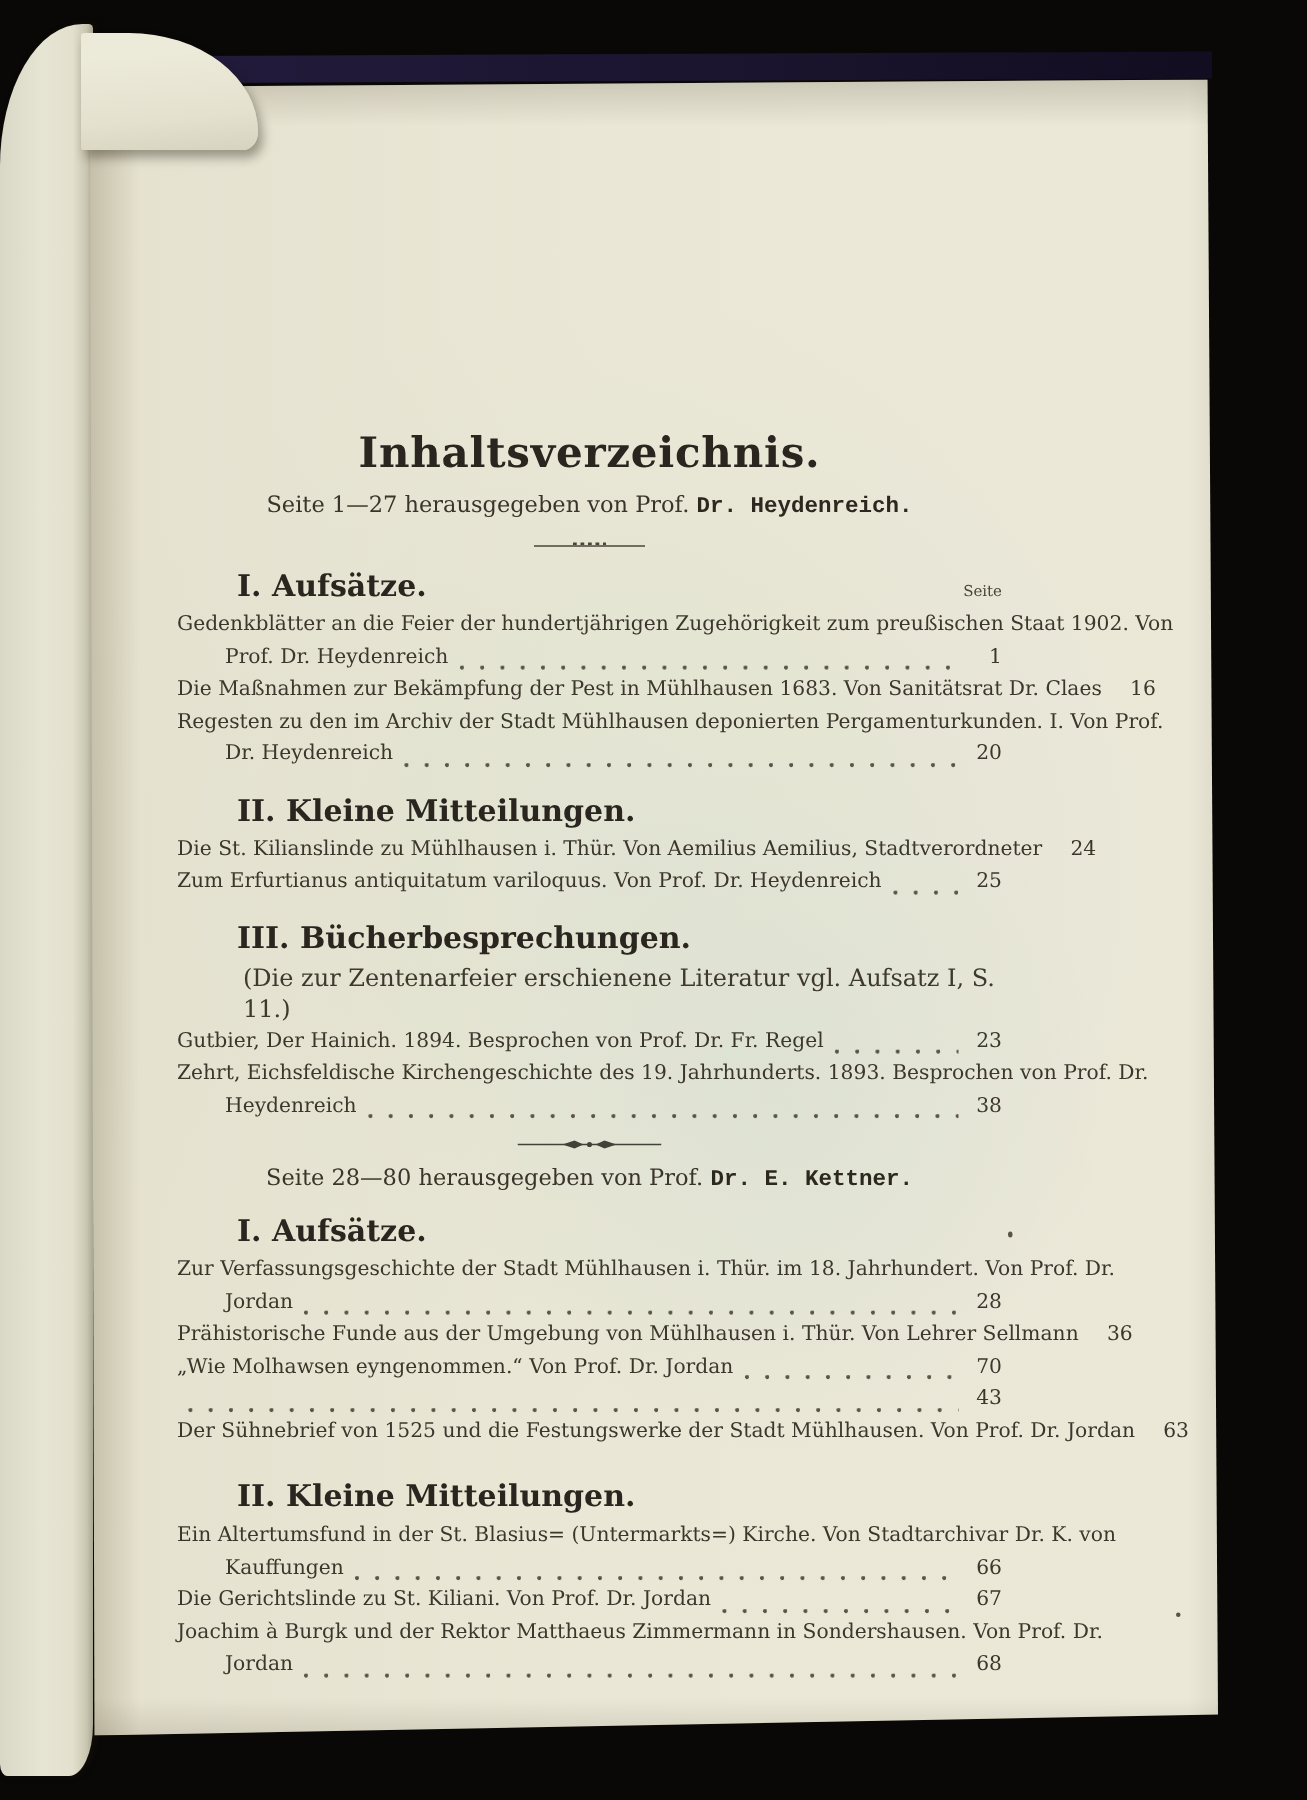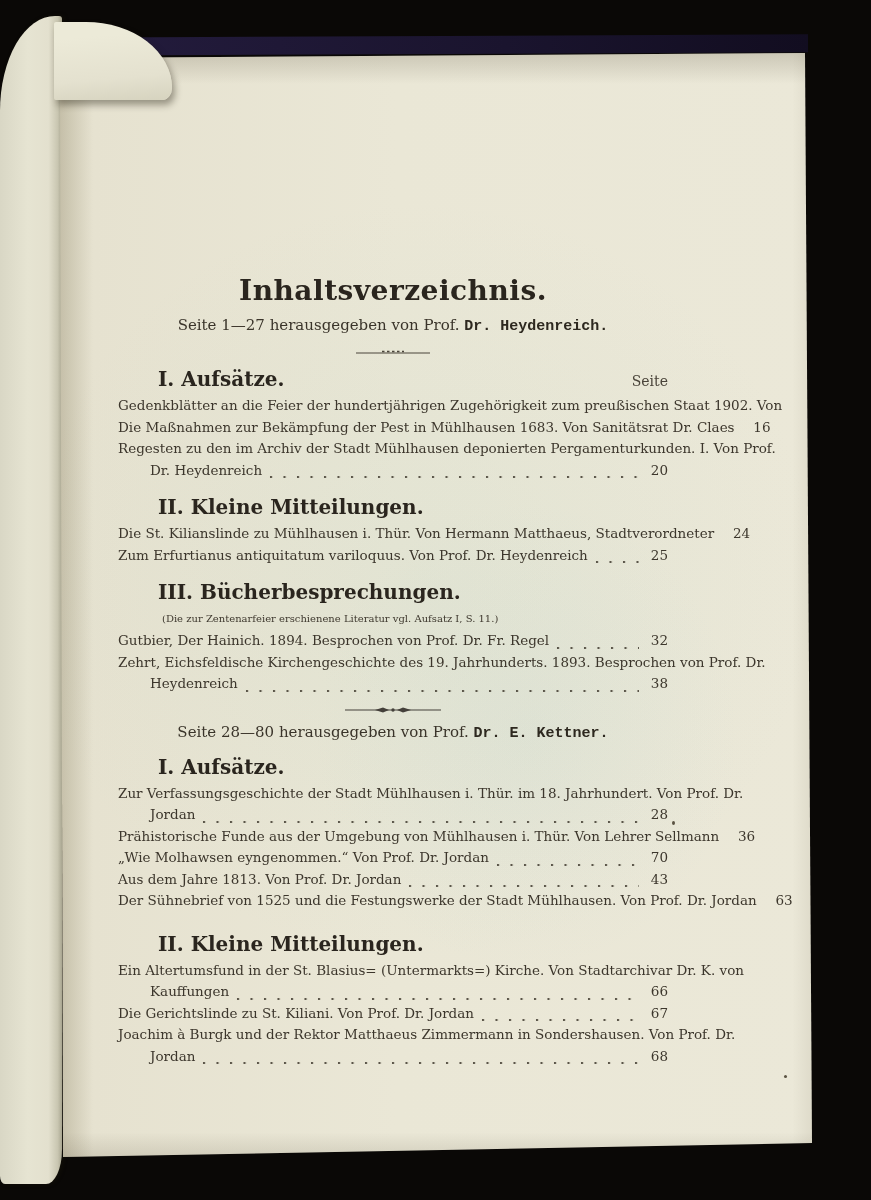--- a/index.html
+++ b/index.html
@@ -41,38 +41,38 @@
     background:
       linear-gradient(180deg,rgba(55,45,25,.22),rgba(0,0,0,0) 3.5%),
       linear-gradient(90deg,rgba(95,85,55,.22),rgba(0,0,0,0) 5%),
       linear-gradient(0deg,rgba(55,45,25,.14),rgba(0,0,0,0) 2.5%),
       linear-gradient(270deg,rgba(90,80,55,.10),rgba(0,0,0,0) 3%);
   }
   .speck{position:absolute;border-radius:50%;background:#5a5342;z-index:5;}
   .speck.s1{left:617px;top:776px;width:3px;height:4px;}
   .speck.s2{left:729px;top:1030px;width:3px;height:3px;}
   
-  .content{position:absolute;left:63px;top:0;width:550px;}
+  .content{position:absolute;left:63px;top:11px;width:550px;}
   .title{
     margin:228px 0 0;text-align:center;
     font-size:28px;line-height:36px;font-weight:bold;color:#2a251e;
     letter-spacing:.5px;
   }
   .ed-line{margin:5px 0 0;text-align:center;font-size:15px;line-height:22px;color:#3a342a;}
   .ed-line .ed-name{font-weight:bold;color:#2d281f;font-family:Liberation Mono, monospace;}
   .orn{display:block;margin:10px auto 0;}
   .orn2{margin-top:9px;}
   
   .head-row{display:flex;justify-content:space-between;align-items:flex-end;margin:13px 0 3px;}
   #part1-sections .toc-section:first-child .head-row{margin-top:9px;}
   #part2-sections .toc-section:first-child .head-row{margin-top:9px;}
   #part2-sections .toc-section + .toc-section .head-row{margin-top:19px;}
   .sec-head{margin:0 0 0 40px;font-size:20px;line-height:26px;font-weight:bold;color:#2a251e;}
-  .seite-label{font-size:14px;color:#4a443a;padding-bottom:3px;}
-  .sec-note{margin:1px 0 1px 44px;font-size:10px;line-height:21px;color:#3e382e;}
+  .seite-label{font-size:10px;color:#4a443a;padding-bottom:3px;}
+  .sec-note{margin:1px 0 1px 44px;font-size:16px;line-height:21px;color:#3e382e;}
   .entries{margin-top:1px;}
   .line{display:flex;align-items:baseline;font-size:13.5px;line-height:21.5px;color:#3c362c;}
   .line.cont{padding-left:32px;}
   .txt{white-space:nowrap;}
   .leader{
     flex:1 1 auto;height:13px;margin:0 5px 0 7px;align-self:flex-end;
     background-image:radial-gradient(circle at 2px 9px,rgba(66,60,48,.85) 1.15px,rgba(0,0,0,0) 1.55px);
     background-size:13.5px 13px;background-repeat:repeat-x;
   }
   .pg{min-width:24px;text-align:right;font-size:13.5px;}
@@ -101,20 +101,25 @@
       <div id="part1-sections">
           <section class="toc-section">
             <div class="head-row">
               <h2 class="sec-head">I. Aufsätze.</h2>
               <span class="seite-label">Seite</span>
             </div>
             <div class="entries">
               <div class="line">
                 <span class="txt">Gedenkblätter an die Feier der hundertjährigen Zugehörigkeit zum preußischen Staat 1902.  Von</span>
               </div>
+              <div class="line cont">
+                <span class="txt">Prof. Dr. Heydenreich</span>
+                <span class="leader"></span>
+                <span class="pg">1</span>
+              </div>
               <div class="line">
                 <span class="txt">Die Maßnahmen zur Bekämpfung der Pest in Mühlhausen 1683.  Von Sanitätsrat Dr. Claes</span>
                 <span class="leader"></span>
                 <span class="pg">16</span>
               </div>
               <div class="line">
                 <span class="txt">Regesten zu den im Archiv der Stadt Mühlhausen deponierten Pergamenturkunden.  I.  Von Prof.</span>
               </div>
               <div class="line cont">
                 <span class="txt">Dr. Heydenreich</span>
@@ -122,41 +127,41 @@
                 <span class="pg">20</span>
               </div>
             </div>
           </section>
           <section class="toc-section">
             <div class="head-row">
               <h2 class="sec-head">II. Kleine Mitteilungen.</h2>
             </div>
             <div class="entries">
               <div class="line">
-                <span class="txt">Die St. Kilianslinde zu Mühlhausen i. Thür.  Von Hermann Matthaeus, Stadtverordneter</span>
+                <span class="txt">Die St. Kilianslinde zu Mühlhausen i. Thür.  Von Aemilius Aemilius, Stadtverordneter</span>
                 <span class="leader"></span>
                 <span class="pg">24</span>
               </div>
               <div class="line">
                 <span class="txt">Zum Erfurtianus antiquitatum variloquus.  Von Prof. Dr. Heydenreich</span>
                 <span class="leader"></span>
                 <span class="pg">25</span>
               </div>
             </div>
           </section>
           <section class="toc-section">
             <div class="head-row">
               <h2 class="sec-head">III. Bücherbesprechungen.</h2>
             </div>
             <div class="sec-note">(Die zur Zentenarfeier erschienene Literatur vgl. Aufsatz I, S. 11.)</div>
             <div class="entries">
               <div class="line">
                 <span class="txt">Gutbier, Der Hainich. 1894.  Besprochen von Prof. Dr. Fr. Regel</span>
                 <span class="leader"></span>
-                <span class="pg">32</span>
+                <span class="pg">23</span>
               </div>
               <div class="line">
                 <span class="txt">Zehrt, Eichsfeldische Kirchengeschichte des 19. Jahrhunderts.  1893.  Besprochen von Prof. Dr.</span>
               </div>
               <div class="line cont">
                 <span class="txt">Heydenreich</span>
                 <span class="leader"></span>
                 <span class="pg">38</span>
               </div>
             </div>
@@ -191,21 +196,20 @@
                 <span class="txt">Prähistorische Funde aus der Umgebung von Mühlhausen i. Thür.  Von Lehrer Sellmann</span>
                 <span class="leader"></span>
                 <span class="pg">36</span>
               </div>
               <div class="line">
                 <span class="txt">„Wie Molhawsen eyngenommen.“  Von Prof. Dr. Jordan</span>
                 <span class="leader"></span>
                 <span class="pg">70</span>
               </div>
               <div class="line">
-                <span class="txt">Aus dem Jahre 1813.  Von Prof. Dr. Jordan</span>
                 <span class="leader"></span>
                 <span class="pg">43</span>
               </div>
               <div class="line">
                 <span class="txt">Der Sühnebrief von 1525 und die Festungswerke der Stadt Mühlhausen.  Von Prof. Dr. Jordan</span>
                 <span class="leader"></span>
                 <span class="pg">63</span>
               </div>
             </div>
           </section>

